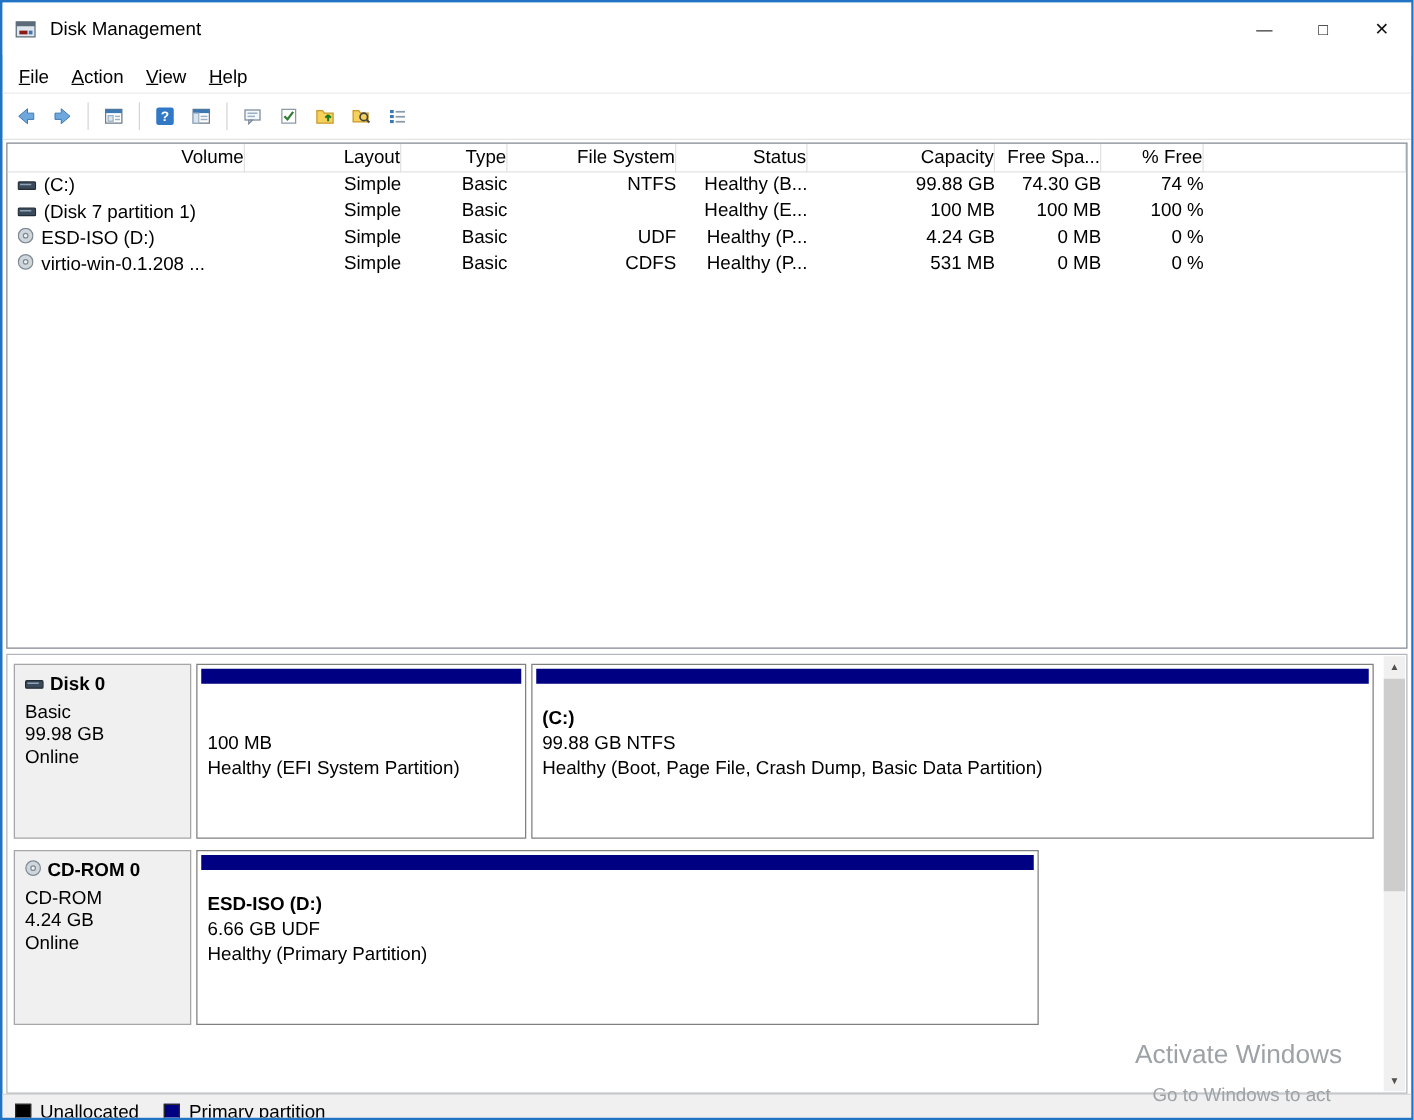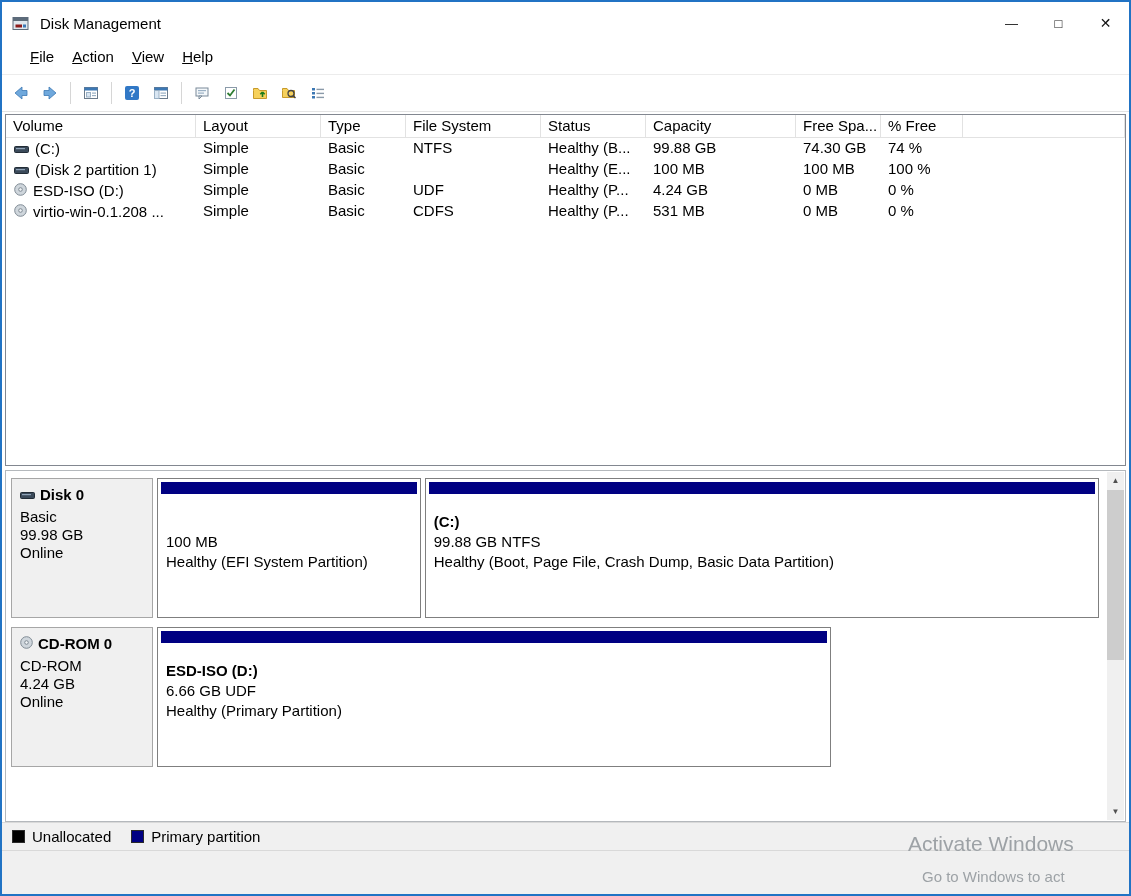--- a/index.html
+++ b/index.html
@@ -12,31 +12,31 @@
   .titlebar { height: 42px; flex: 0 0 auto; display: flex; align-items: center; padding-left: 10px; background: #fff; }
   .app-icon { width: 20px; height: 16px; margin-right: 8px; display: inline-flex; align-items: center; }
   .title-text { font-size: 15px; }
   .win-controls { margin-left: auto; display: flex; height: 100%; }
   .winbtn { width: 47px; height: 100%; display: flex; align-items: center; justify-content: center; color: #111; cursor: default; }
   .winbtn.min { font-size: 13px; }
   .winbtn.max { font-size: 13px; }
   .winbtn.close { font-size: 14px; }
 
   
-  .menubar { height: 30px; flex: 0 0 auto; display: flex; align-items: flex-start; padding-left: 19px; }
+  .menubar { height: 30px; flex: 0 0 auto; display: flex; align-items: flex-end; padding-left: 4px; }
   .menu-item { display: inline-block; padding: 4px 9px; }
   .menu-item::first-letter { text-decoration: underline; }
 
   
   .toolbar { height: 38px; flex: 0 0 auto; display: flex; align-items: center; padding-left: 6px; gap: 3px; border-top: 1px solid #ececec; border-bottom: 1px solid #e3e3e3; }
   .tbtn { width: 26px; height: 26px; display: flex; align-items: center; justify-content: center; }
   .tsep { width: 1px; height: 22px; background: #d6d6d6; margin: 0 4px; }
 
   
-  .table-pane { margin: 2px 3px 0 3px; height: 352px; flex: 0 0 auto; border: 1px solid #828790; background: #fff; overflow: hidden; }
+  .table-pane { margin: 2px 3px 0 3px; height: 405px; flex: 0 0 auto; border: 1px solid #828790; background: #fff; overflow: hidden; text-align: right; }
   .thead, .trow { display: grid; grid-template-columns: 190px 125px 85px 135px 105px 150px 85px 82px 1fr; }
   .thead { height: 23px; line-height: 22px; }
   .th { padding-left: 7px; border-right: 1px solid #e2e2e2; border-bottom: 1px solid #e2e2e2; white-space: nowrap; overflow: hidden; }
   .trow { height: 21px; line-height: 20px; }
   .td { padding-left: 7px; white-space: nowrap; overflow: hidden; }
   .td.vol { display: flex; align-items: center; gap: 6px; padding-left: 8px; }
 
   
   .bottom-pane { position: relative; margin: 4px 3px 0 3px; height: 352px; flex: 0 0 auto; border: 1px solid #b4b8bc; background: #fff; padding: 7px 26px 0 5px; }
   .disk-block { display: flex; margin-bottom: 9px; }
@@ -200,21 +200,21 @@
       <div class="td">74 %</div>
       <div class="td"></div>
     </div>
 
     <div class="trow">
       <div class="td vol">
           <span><svg width="15" height="9" viewBox="0 0 15 9">
               <rect x="0.5" y="1.5" width="14" height="6" rx="1" fill="#3b4a5a" stroke="#222c36"></rect>
               <rect x="2" y="3" width="9" height="1.2" fill="#8fa3b8"></rect>
             </svg></span>
-          <span>(Disk 2 partition 1)</span>
+          <span>(Disk 7 partition 1)</span>
         </div>
       <div class="td">Simple</div>
       <div class="td">Basic</div>
       <div class="td"></div>
       <div class="td">Healthy (E...</div>
       <div class="td">100 MB</div>
       <div class="td">100 MB</div>
       <div class="td">100 %</div>
       <div class="td"></div>
     </div>

